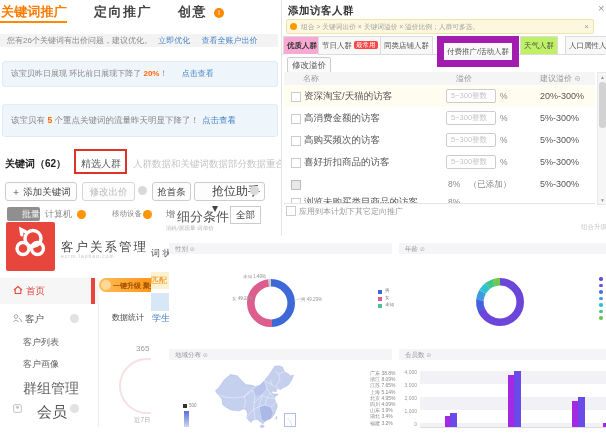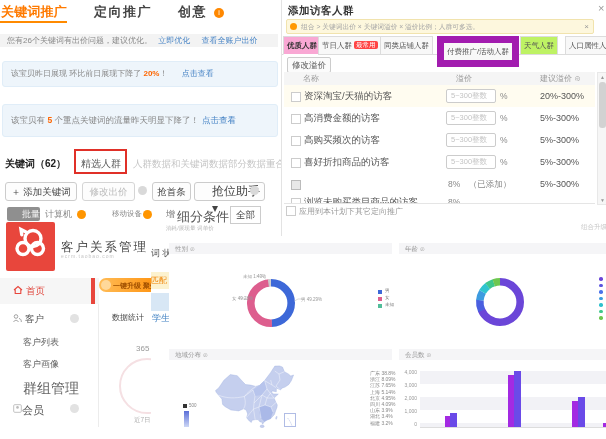--- a/index.html
+++ b/index.html
@@ -172,21 +172,21 @@
     <div class="abs" style="left:70px;top:92px;width:9px;height:9px;border-radius:50%;background:#e2e2e2;"></div>
 
     <div class="abs" style="left:23px;top:114px;font-size:9px;color:#666;">客户列表</div>
     <div class="abs" style="left:23px;top:136px;font-size:9px;color:#666;">客户画像</div>
     <div class="abs" style="left:23px;top:158px;font-size:14px;color:#666;">群组管理</div>
 
     <svg class="abs" style="left:13px;top:182px;" width="9" height="9" viewBox="0 0 9 9">
         <rect x="0.7" y="0.7" width="7.6" height="7.6" rx="1" fill="none" stroke="#bbb" stroke-width="0.9"></rect>
         <circle cx="4.5" cy="3.4" r="1.3" fill="#bbb"></circle>
       </svg>
-    <div class="abs" style="left:22px;top:181px;font-size:11px;color:#555;">会员</div>
+    <div class="abs" style="left:37px;top:181px;font-size:15px;color:#555;">会员</div>
     <div class="abs" style="left:70px;top:182px;width:9px;height:9px;border-radius:50%;background:#e2e2e2;"></div>
 
     <div class="abs" style="left:99px;top:56px;width:52px;height:14px;background:linear-gradient(90deg,#ffbc57,#ff9717);border-radius:7px 0 0 7px;">
       <div class="abs" style="left:2px;top:2px;width:10px;height:10px;border-radius:50%;background:#ffd89a;"></div>
       <div class="abs" style="left:14px;top:3px;font-size:7px;color:#a04f00;font-weight:bold;white-space:nowrap;">一键升级 聚效</div>
     </div>
     <div class="abs" style="left:112px;top:90px;font-size:8px;color:#444;">数据统计</div>
     <div class="abs" style="left:136px;top:122px;font-size:8px;color:#999;">365</div>
     <svg class="abs" style="left:119px;top:136px;" width="56" height="56" viewBox="0 0 56 56">
         <circle cx="28" cy="28" r="27" fill="none" stroke="#f5e0e3" stroke-width="2"></circle>

